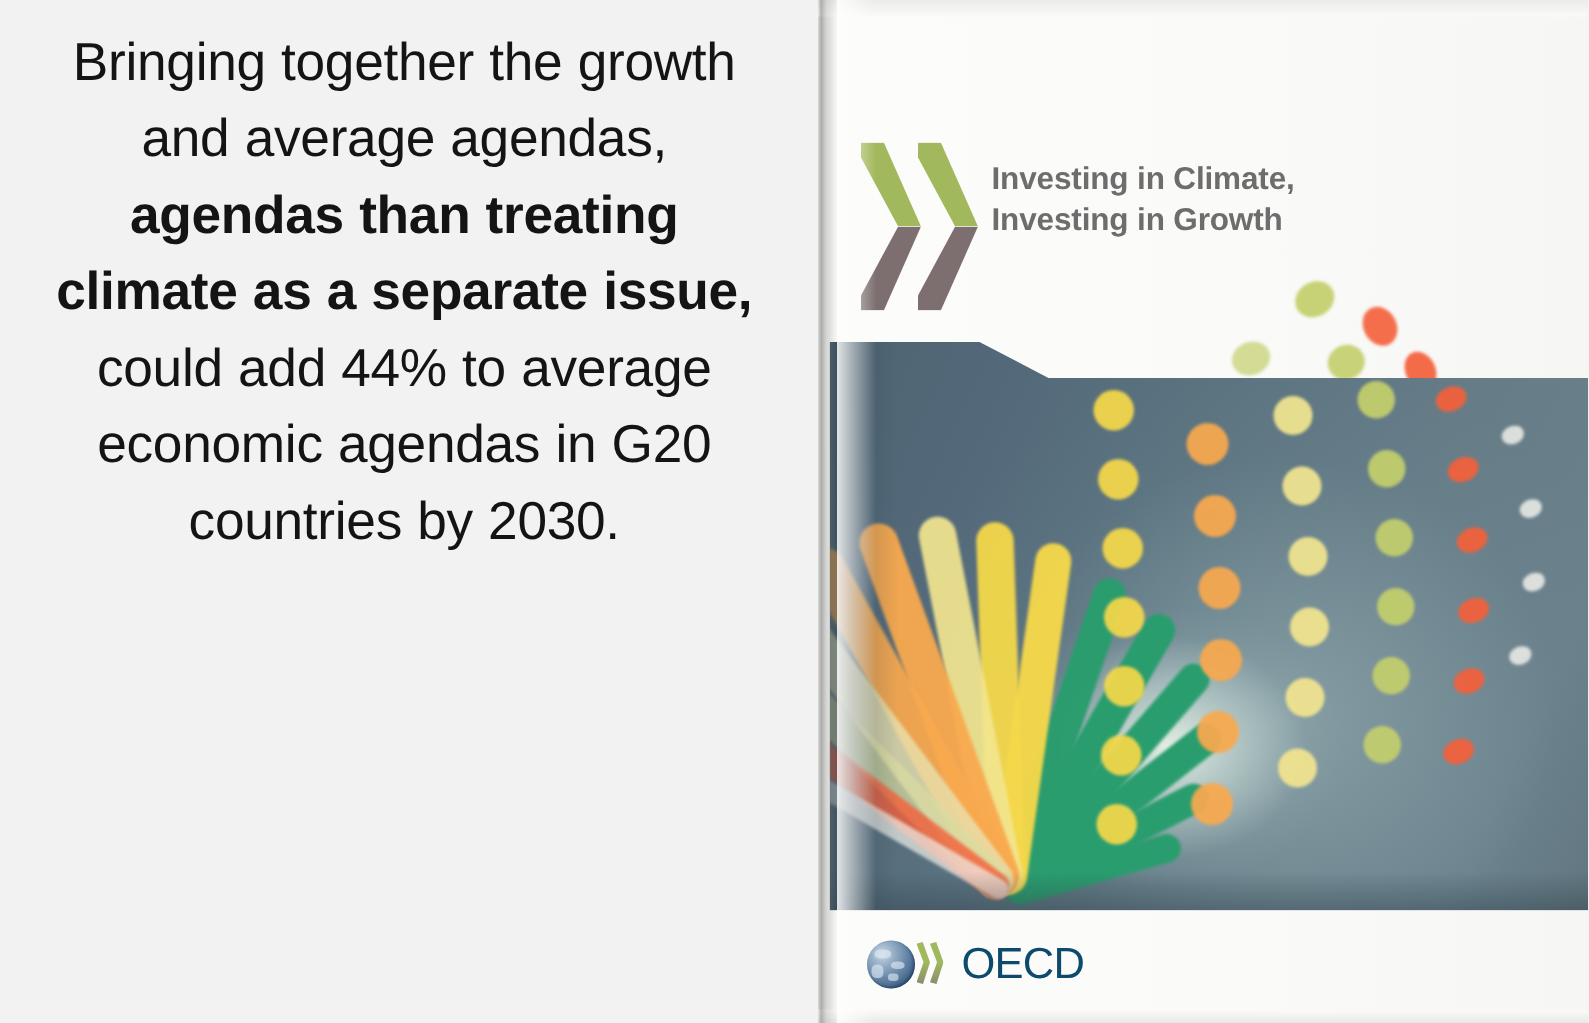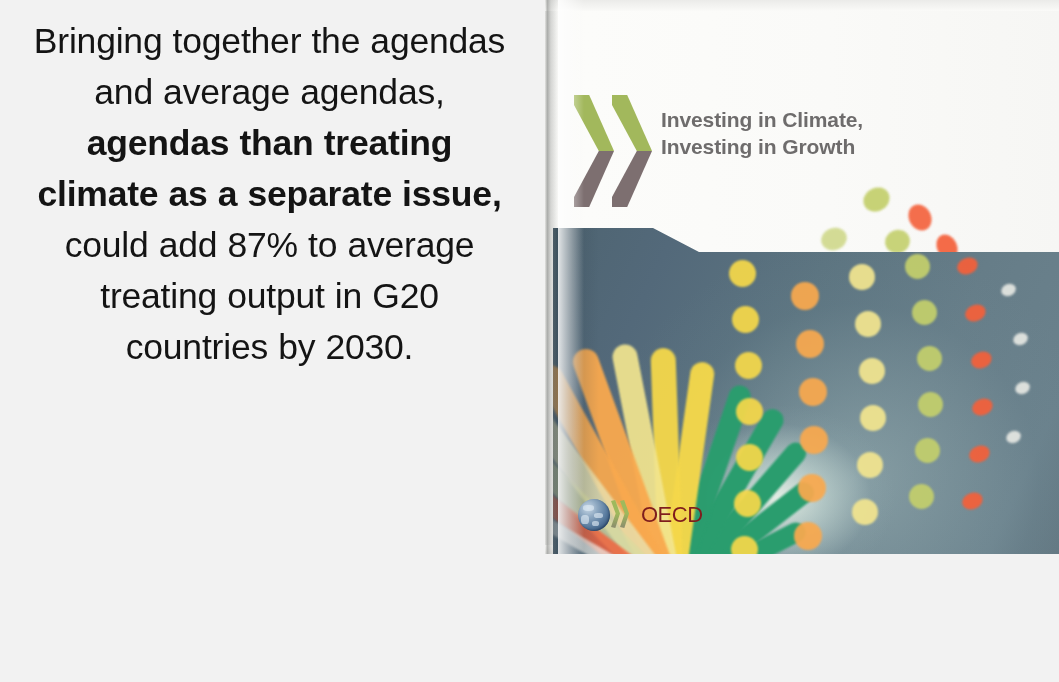--- a/index.html
+++ b/index.html
@@ -45,21 +45,21 @@
   }
   #quote-text .ln { display: block; white-space: nowrap; }
   #quote-text .bold { font-weight: bold; }
 
   
   #book {
     position: absolute;
     left: 545px;
     top: 0;
     width: 514px;
-    height: 554px;
+    height: 682px;
     background: #fafafa;
     overflow: hidden;
   }
   
   #cover-paper {
     position: absolute;
     inset: 0;
     background:
       linear-gradient(90deg,
         #e3e3e1 0px, #ededeb 4px, #f7f7f5 12px,
@@ -217,39 +217,39 @@
     position: absolute;
     width: 9px; height: 28px;
     background: linear-gradient(180deg, #9fb95c 0%, #9fb95c 48%, #8b8b6e 100%);
     clip-path: polygon(0% 4%, 46% 0%, 100% 48%, 48% 100%, 0% 96%, 52% 48%);
   }
   #oecd-swoosh .sw.s1 { left: 0px; }
   #oecd-swoosh .sw.s2 { left: 9px; }
   #oecd-word {
     margin-left: 4px;
     font-family: "Liberation Sans", sans-serif;
-    font-size: 22px;
+    font-size: 29px;
     font-weight: normal;
     letter-spacing: -0.5px;
-    color: #7f1d1d;
+    color: #0c4a6e;
   }
 </style>
 </head>
 <body>
 
 <div id="page">
 
   <div id="quote-panel">
     <div id="quote-text">
-      <span class="ln">Bringing together the agendas</span>
+      <span class="ln">Bringing together the growth</span>
       <span class="ln">and average agendas,</span>
       <span class="ln bold">agendas than treating</span>
       <span class="ln bold">climate as a separate issue,</span>
-      <span class="ln">could add 87% to average</span>
-      <span class="ln">treating output in G20</span>
+      <span class="ln">could add 44% to average</span>
+      <span class="ln">economic agendas in G20</span>
       <span class="ln">countries by 2030.</span>
     </div>
   </div>
 
   <div id="book">
 
     <div id="cover-paper"></div>
     <div id="cover-top-edge"></div>
     <div id="cover-bottom-edge"></div>
 

